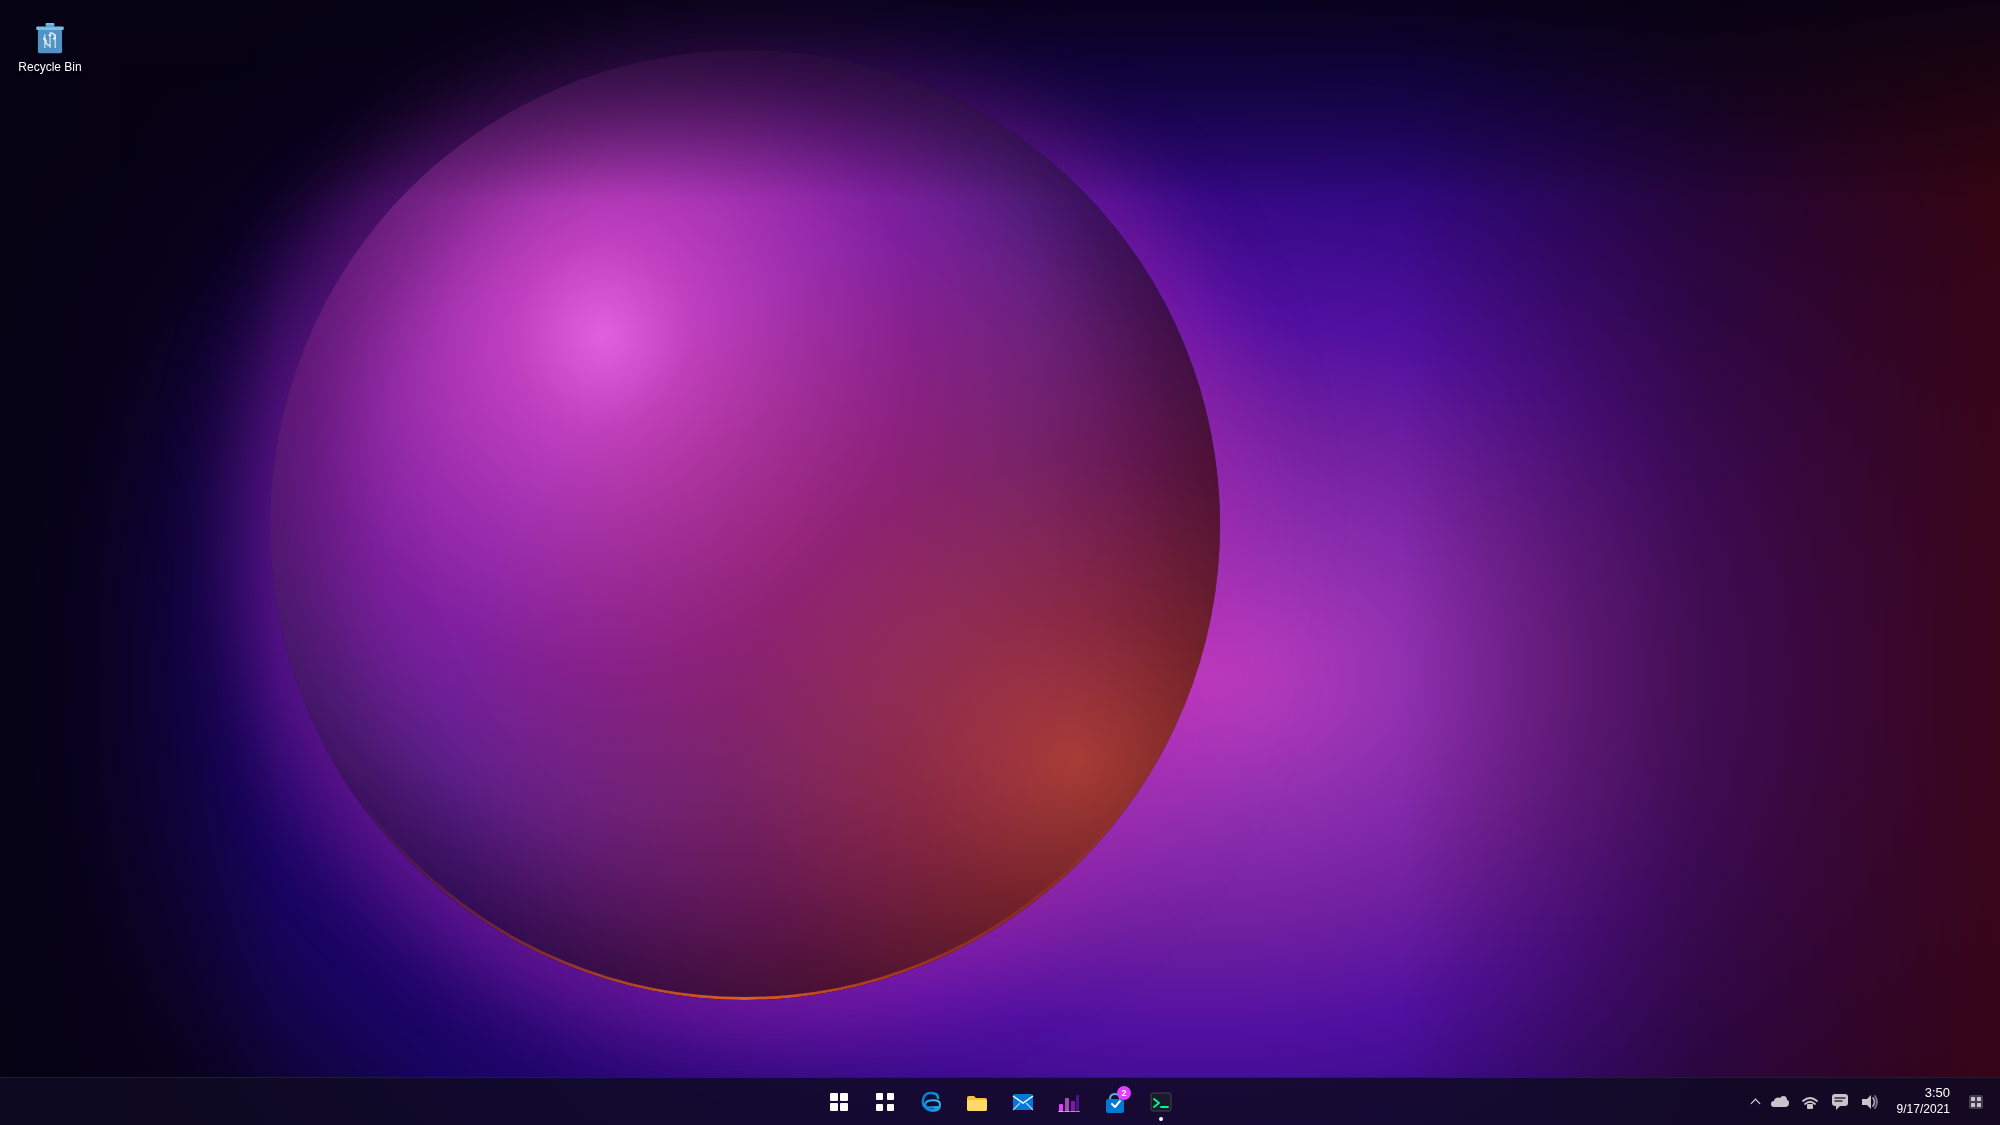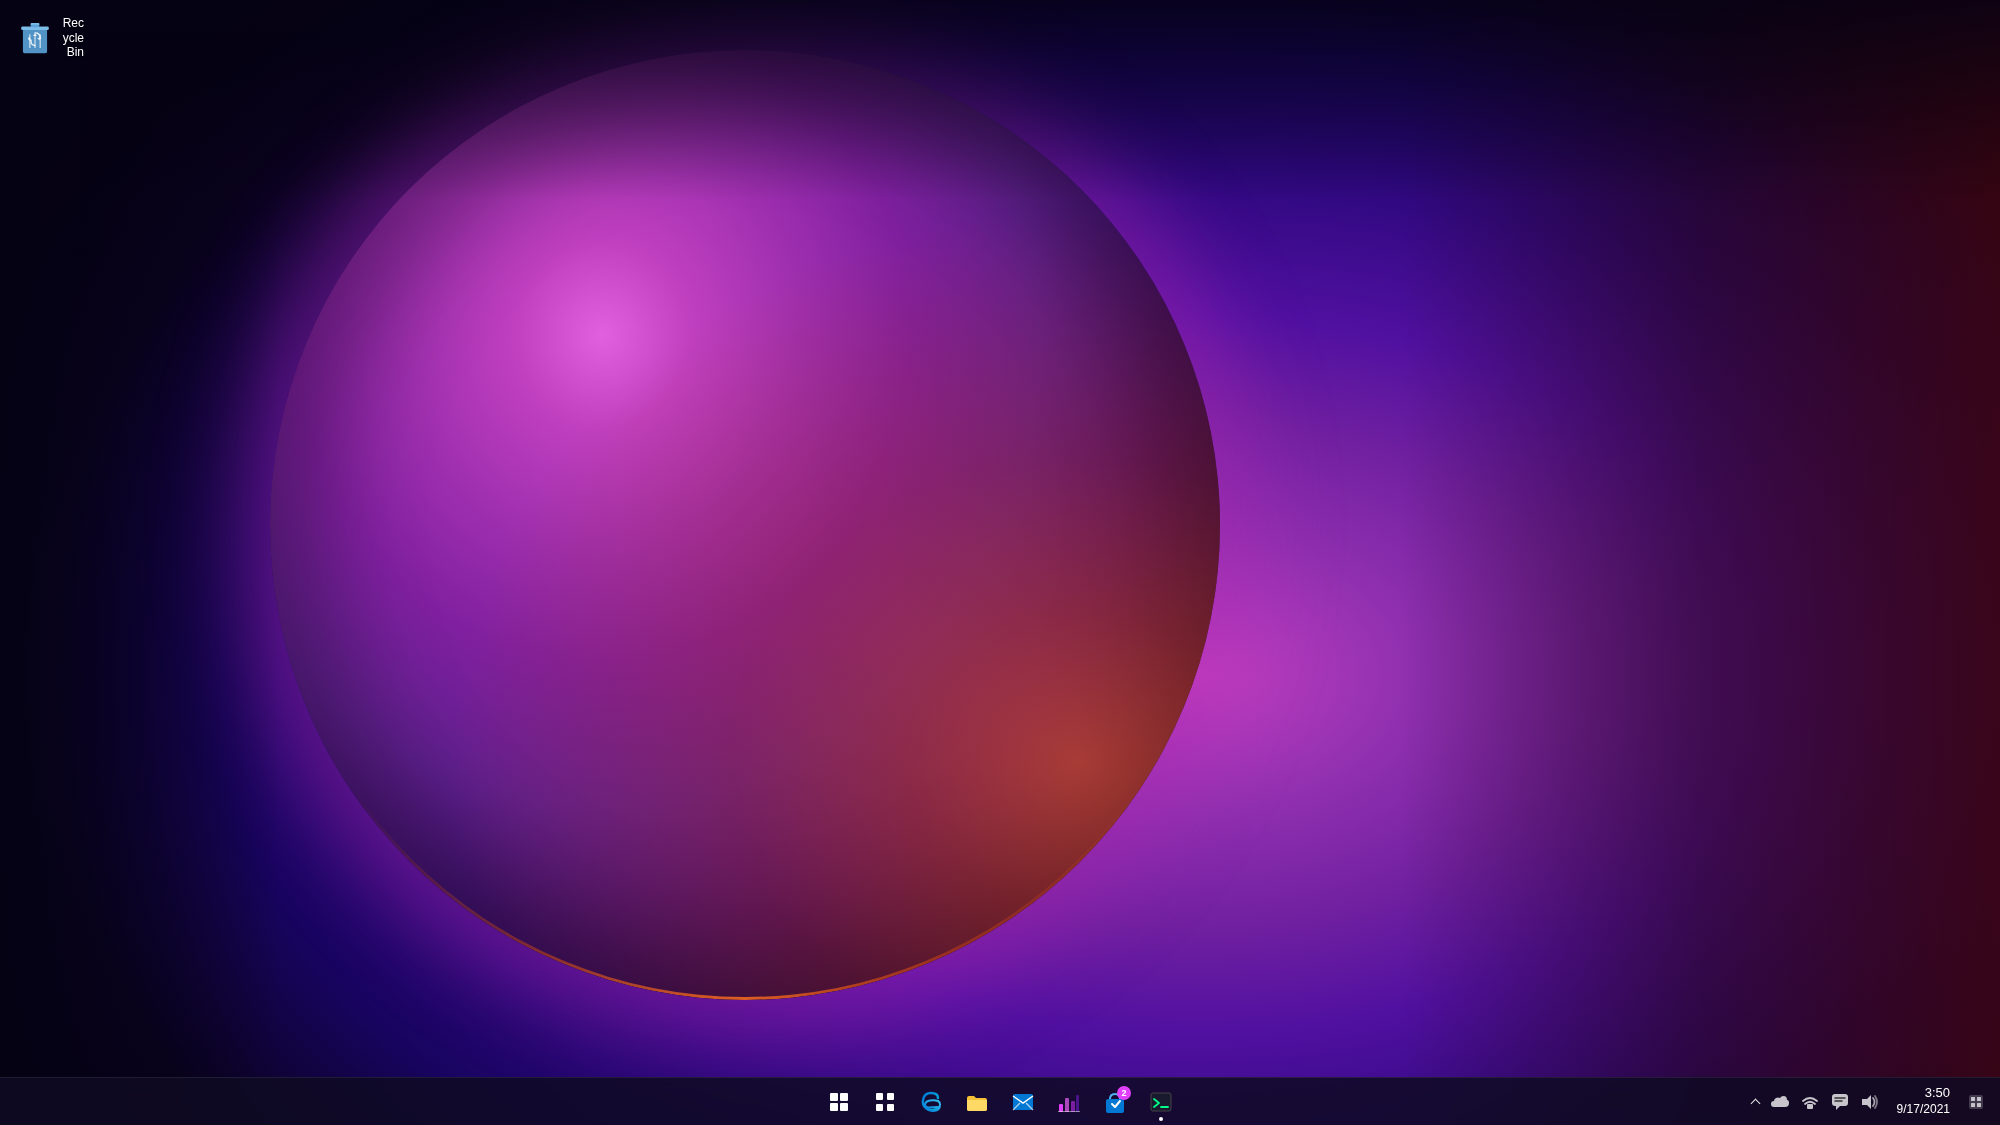--- a/index.html
+++ b/index.html
@@ -119,29 +119,28 @@
       top: 0;
       left: 0;
       right: 0;
       bottom: 40px;
       z-index: 10;
       padding: 10px;
     }
 
     .desktop-icon {
       display: inline-flex;
-      flex-direction: row;
+      flex-direction: column;
       align-items: center;
       width: 80px;
       padding: 6px;
       cursor: pointer;
       border-radius: 4px;
       color: white;
-      text-align: right;
-      gap: 6px;
+      text-align: center;
     }
 
     .desktop-icon .icon-img {
       width: 40px;
       height: 40px;
       margin-bottom: 4px;
       display: flex;
       align-items: center;
       justify-content: center;
     }

